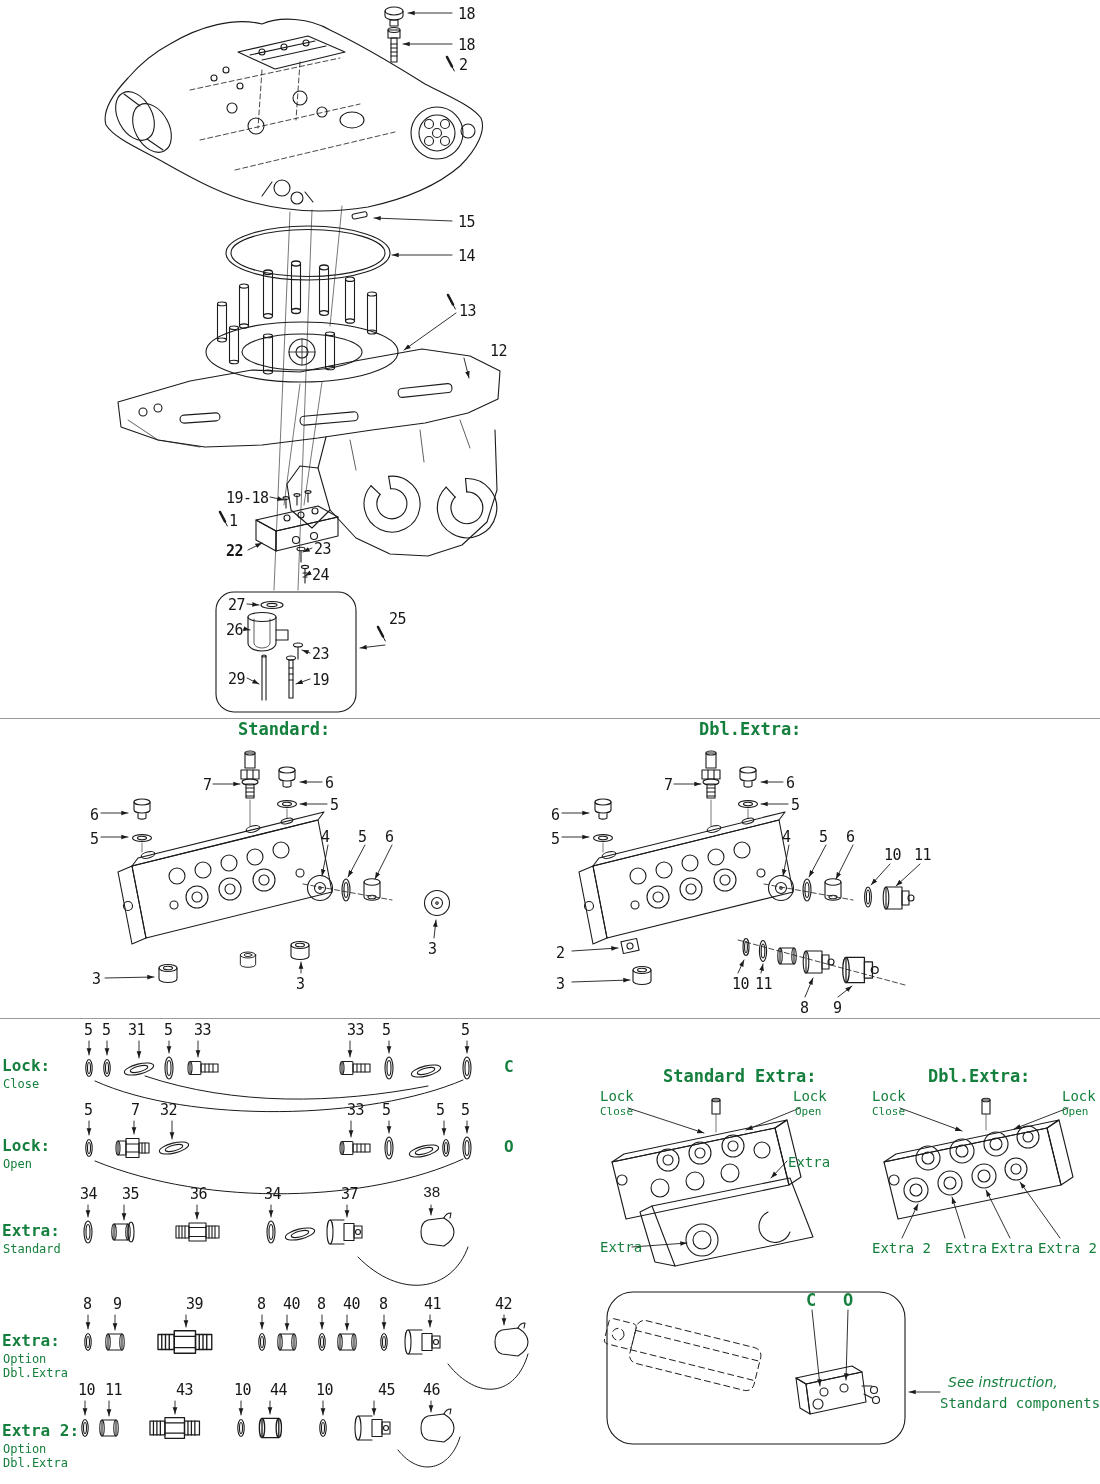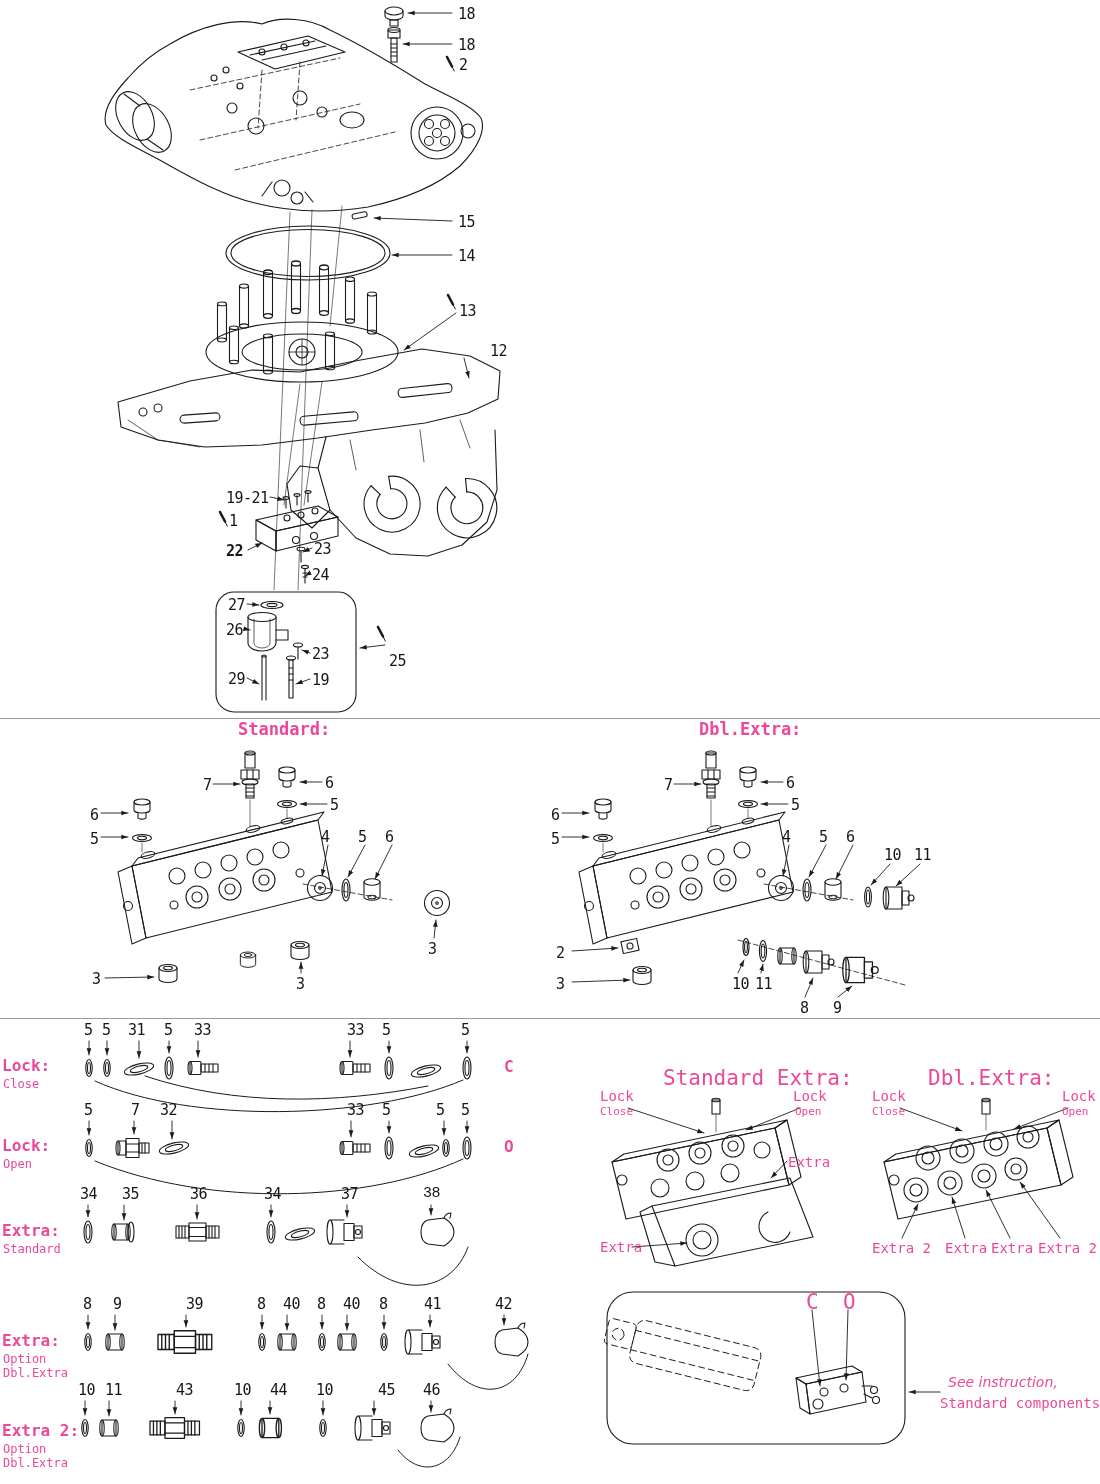--- a/index.html
+++ b/index.html
@@ -1,24 +1,24 @@
 <!DOCTYPE html>
 <html><head>
 <meta charset="utf-8">
 <style>
   html,body{margin:0;padding:0;background:#fff}
   body{width:1100px;height:1484px;position:relative;font-family:"DejaVu Sans Mono",monospace;color:#161616;overflow:hidden}
   .page{position:absolute;left:0;top:0;width:1100px;height:1484px;background:#fff}
   svg.art{position:absolute;left:0;top:0;fill:none;stroke:#1b1b1b;stroke-width:1.1;stroke-linecap:round;stroke-linejoin:round}
   .host{position:absolute;left:0;top:0;width:0;height:0}
   .callout{position:absolute;font-size:15px;font-weight:400;letter-spacing:-0.5px;white-space:nowrap;font-family:"DejaVu Sans Mono",monospace;color:#161616}
-  .lbl{position:absolute;white-space:nowrap;font-family:"DejaVu Sans Mono",monospace;color:#ec4899}
+  .lbl{position:absolute;white-space:nowrap;font-family:"DejaVu Sans Mono",monospace;color:#15803d}
   .s17{font-size:17px;font-weight:700}
   .s16{font-size:16px;font-weight:700}
-  .s15{font-size:21px;font-weight:400}
+  .s15{font-size:17px;font-weight:700}
   .s14{font-size:14px;font-weight:400}
   .s12{font-size:12px;font-weight:400}
   .s11{font-size:11px;font-weight:400}
   .it{font-style:italic;font-family:"DejaVu Sans",sans-serif;font-weight:400}
 </style>
 </head>
 <body>
 
 <div class="page">
 
@@ -584,29 +584,29 @@
 </svg>
 
 <div class="host">
       <div class="callout" style="left: 458px; top: 5px;">18</div>
       <div class="callout" style="left: 458px; top: 36px;">18</div>
       <div class="callout" style="left: 459px; top: 56px;">2</div>
       <div class="callout" style="left: 458px; top: 213px;">15</div>
       <div class="callout" style="left: 458px; top: 247px;">14</div>
       <div class="callout" style="left: 459px; top: 302px;">13</div>
       <div class="callout" style="left: 458px; top: 342px; margin-left: 32px;">12</div>
-      <div class="callout" style="left: 226px; top: 489px;">19-21</div>
+      <div class="callout" style="left: 226px; top: 489px;">19-18</div>
       <div class="callout" style="left: 229px; top: 512px;">1</div>
       <div class="callout" style="left: 226px; top: 542px; font-weight: bold;">22</div>
       <div class="callout" style="left: 314px; top: 540px;">23</div>
       <div class="callout" style="left: 312px; top: 566px;">24</div>
       <div class="callout" style="left: 228px; top: 596px;">27</div>
       <div class="callout" style="left: 226px; top: 621px;">26</div>
       <div class="callout" style="left: 312px; top: 645px;">23</div>
-      <div class="callout" style="left: 389px; top: 652px;">25</div>
+      <div class="callout" style="left: 389px; top: 610px;">25</div>
       <div class="callout" style="left: 228px; top: 670px;">29</div>
       <div class="callout" style="left: 312px; top: 671px;">19</div>
     </div>
 <div class="host">
       <div class="callout" style="left: 203px; top: 776px;">7</div>
       <div class="callout" style="left: 325px; top: 774px;">6</div>
       <div class="callout" style="left: 330px; top: 796px;">5</div>
       <div class="callout" style="left: 90px; top: 806px;">6</div>
       <div class="callout" style="left: 90px; top: 830px;">5</div>
       <div class="callout" style="left: 321px; top: 828px;">4</div>

